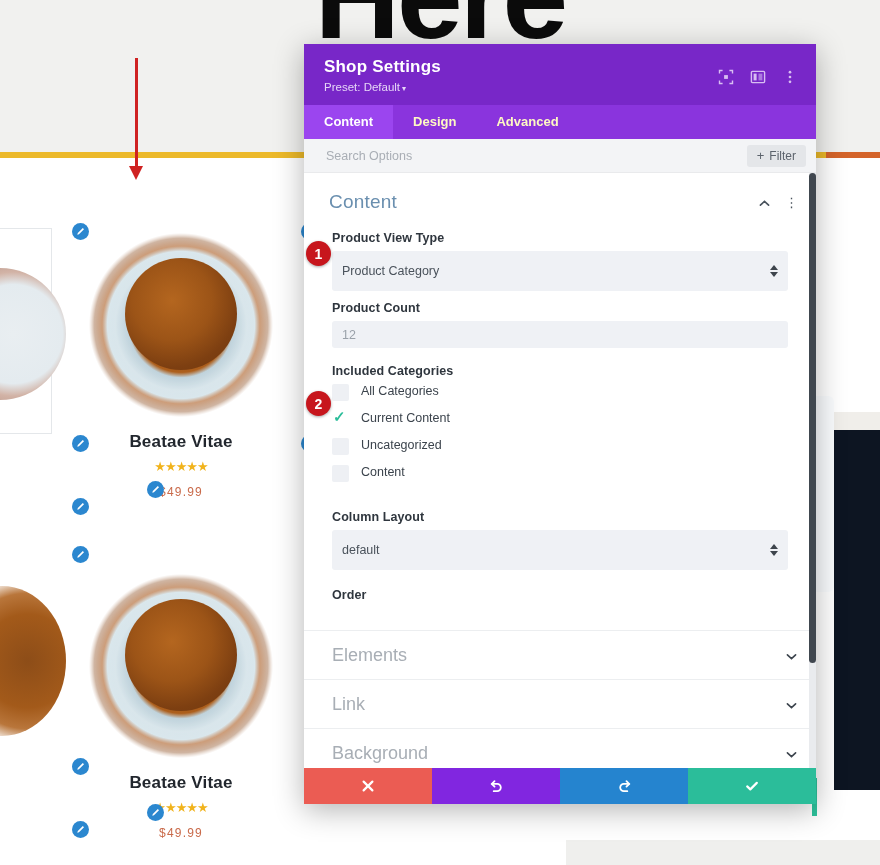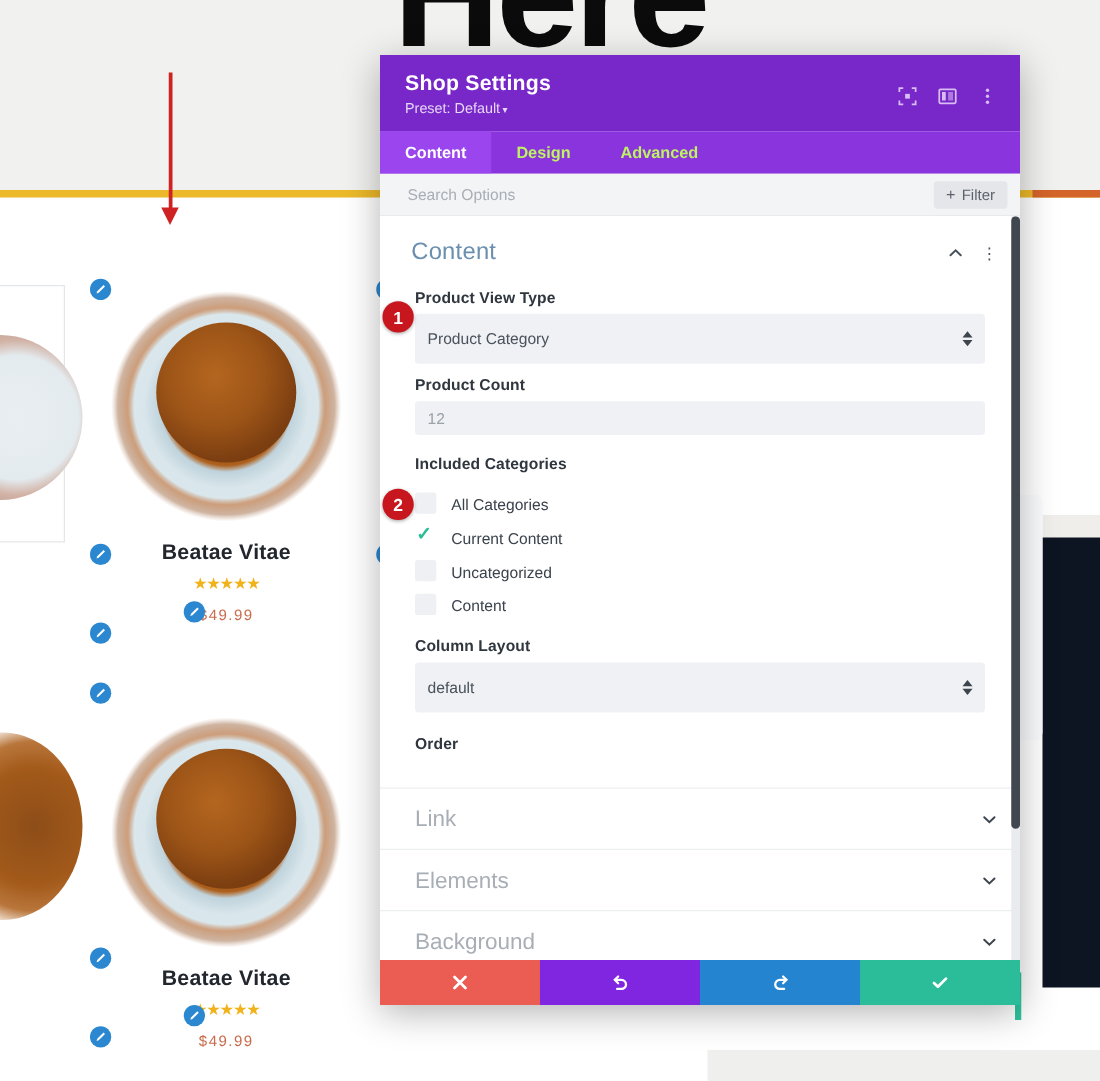--- a/index.html
+++ b/index.html
@@ -148,21 +148,21 @@
   .m-title { color:#fff; font-size: 17px; font-weight: bold; letter-spacing:.2px; }
   .m-preset { color:#e6d6f7; font-size: 11.5px; margin-top: 4px; }
   .m-preset .caret { font-size: 8px; margin-left: 2px; }
   .m-hicons { display:flex; align-items:center; gap: 16px; margin-top: 4px; }
   .hicon { width: 16px; height: 16px; opacity:.9; cursor:pointer; }
   .hicon svg { display:block; }
 
   .m-tabs { background: #8a34dd; display: flex; height: 34px; }
   .m-tab {
     padding: 0 20px; height: 34px; line-height: 34px;
-    color:#bef264; font-size: 13px; font-weight: bold; cursor:pointer;
+    color:#fef9c3; font-size: 13px; font-weight: bold; cursor:pointer;
   }
   .m-tab.active { background: #9b45ef; color:#ffffff; }
 
   .m-search {
     background: #f3f4f6; height: 34px; display:flex; align-items:center;
     padding: 0 10px 0 22px; border-bottom: 1px solid #e9eaec;
   }
   .m-search input {
     flex:1; border:0; background:transparent; outline:none;
     font-size: 12.5px; color:#9aa0a8; font-family:"Liberation Sans", sans-serif;
@@ -200,21 +200,21 @@
   .f-select .spin {
     position:absolute; right: 10px; top:50%; transform: translateY(-50%);
     display:flex; flex-direction:column; gap:2px; align-items:center;
   }
   .f-select .spin i {
     width:0; height:0; border-left:4px solid transparent; border-right:4px solid transparent;
   }
   .f-select .spin i.up { border-bottom: 5px solid #3d444c; }
   .f-select .spin i.dn { border-top: 5px solid #3d444c; }
 
-  .chk-row { display:flex; align-items:flex-end; height: 27px; padding-left: 0px; }
+  .chk-row { display:flex; align-items:flex-start; height: 27px; padding-left: 0px; }
   .chk-box {
     width: 17px; height: 17px; background:#eef0f4; border-radius:2px; margin-right: 12px;
     flex:none; cursor:pointer;
   }
   .chk-box.checked { background:transparent; position:relative; }
   .chk-box.checked::after {
     content:"✓"; position:absolute; left:1px; top:-3px;
     color:#2bbd9a; font-size: 15px; font-weight: bold;
   }
   .chk-lbl { font-size: 12.5px; color:#3b434c; }
@@ -455,29 +455,29 @@
             <i class="dn"></i>
           </span>
       </div>
     </div>
 
     <div class="field" style="padding-top:8px;padding-bottom:22px">
       <div class="f-label">Order</div>
     </div>
 
     <div class="acc-row">
-      <span class="acc-title">Link</span>
+      <span class="acc-title">Elements</span>
       <span class="chev">
         <svg width="13" height="13" viewBox="0 0 13 13" fill="none" stroke="#3c444d" stroke-width="1.6" stroke-linecap="round">
             <path d="M2.4 4.8 6.5 8.7l4.1-3.9"></path>
           </svg>
       </span>
     </div>
     <div class="acc-row">
-      <span class="acc-title">Elements</span>
+      <span class="acc-title">Link</span>
       <span class="chev">
         <svg width="13" height="13" viewBox="0 0 13 13" fill="none" stroke="#3c444d" stroke-width="1.6" stroke-linecap="round">
             <path d="M2.4 4.8 6.5 8.7l4.1-3.9"></path>
           </svg>
       </span>
     </div>
     <div class="acc-row">
       <span class="acc-title">Background</span>
       <span class="chev">
         <svg width="13" height="13" viewBox="0 0 13 13" fill="none" stroke="#3c444d" stroke-width="1.6" stroke-linecap="round">

